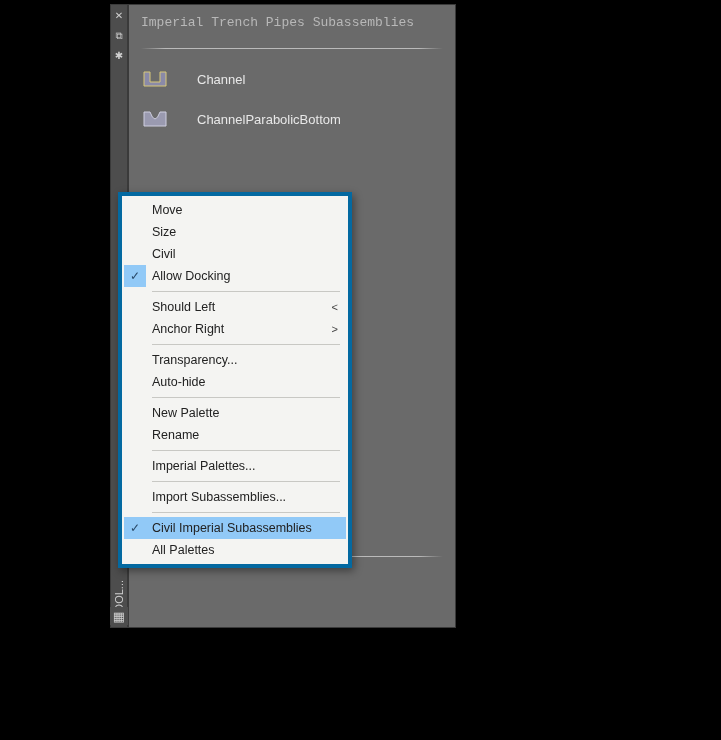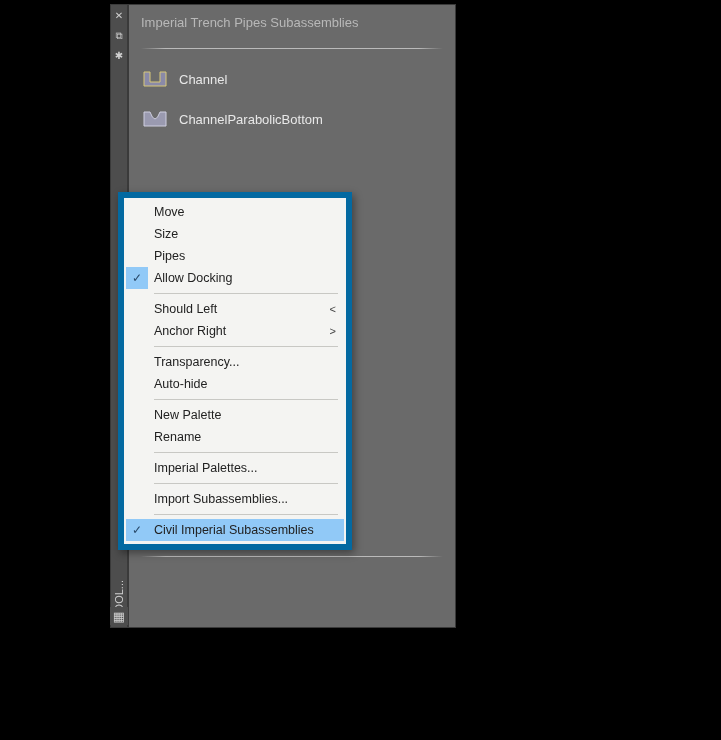--- a/index.html
+++ b/index.html
@@ -60,20 +60,21 @@
       padding: 10px 12px;
       color: #c8c8c8;
       display: flex;
       flex-direction: column;
     }
     
     .palette-header {
       font-size: 13px;
       color: #b8b8b8;
       padding-bottom: 6px;
+      font-family: Liberation Mono, monospace;
     }
     
     .hr {
       height: 1px;
       background: linear-gradient(to right, rgba(255,255,255,0.0), rgba(220,220,220,0.7) 8%, rgba(220,220,220,0.7) 92%, rgba(255,255,255,0.0));
       margin: 12px 0 18px 0;
     }
     .hr-lower {
       margin-top: auto;
       margin-bottom: 60px;
@@ -91,20 +92,21 @@
       width: 28px;
       height: 24px;
       display: flex;
       align-items: center;
       justify-content: center;
     }
     
     .item-label {
       color: #e8e8e8;
       font-size: 13px;
+      margin-left: 18px;
     }
     
     
     .tabs {
       position: absolute;
       left: 420px;
       top: 4px;
       width: 22px;
     }
     .tab {
@@ -131,21 +133,21 @@
       color: #f0f0f0;
     }
     
     
     .context-menu {
       position: absolute;
       left: 118px;
       top: 192px;
       width: 234px;
       background: #f4f4f2;
-      border: 6px solid #0369a1;
+      border: 4px solid #0369a1;
       box-shadow: 2px 3px 8px rgba(0,0,0,0.4);
       padding: 3px 2px;
       color: #222;
     }
     
     .menu-item {
       display: flex;
       align-items: center;
       height: 22px;
       padding: 0 8px 0 28px;
@@ -271,21 +273,21 @@
 <div class="bottom-icon">▦</div>
 
 <div class="context-menu" id="menu-container">
     <div class="menu-item">
       <span>Move</span>
     </div>
     <div class="menu-item">
       <span>Size</span>
     </div>
     <div class="menu-item">
-      <span>Pipes</span>
+      <span>Civil</span>
     </div>
     <div class="menu-item">
       <span class="check">✓</span>
       <span>Allow Docking</span>
     </div>
     <div class="menu-separator"></div>
     <div class="menu-item">
       <span>Should Left</span>
       <span class="submenu-arrow">&lt;</span>
     </div>
@@ -313,13 +315,16 @@
     </div>
     <div class="menu-separator"></div>
     <div class="menu-item">
       <span>Import Subassemblies...</span>
     </div>
     <div class="menu-separator"></div>
     <div class="menu-item highlighted">
       <span class="check no-bg">✓</span>
       <span>Civil Imperial Subassemblies</span>
     </div>
+    <div class="menu-item">
+      <span>All Palettes</span>
+    </div>
   </div>
 
 </body></html>

